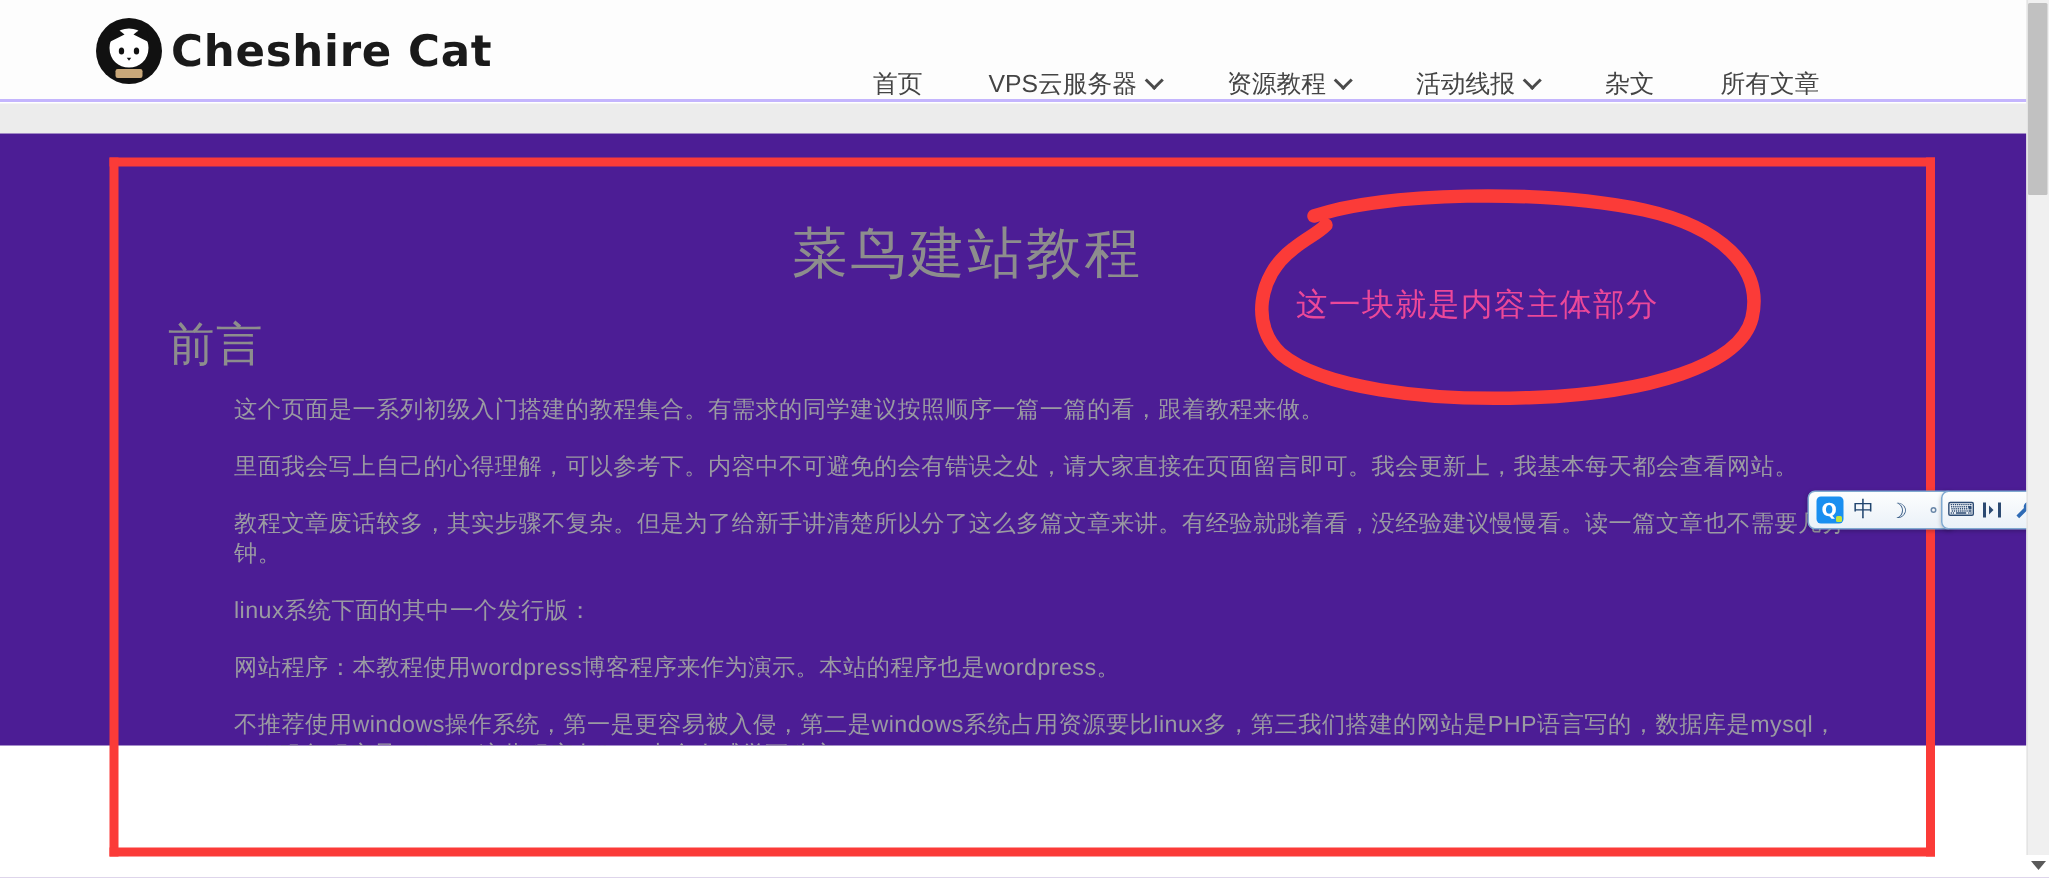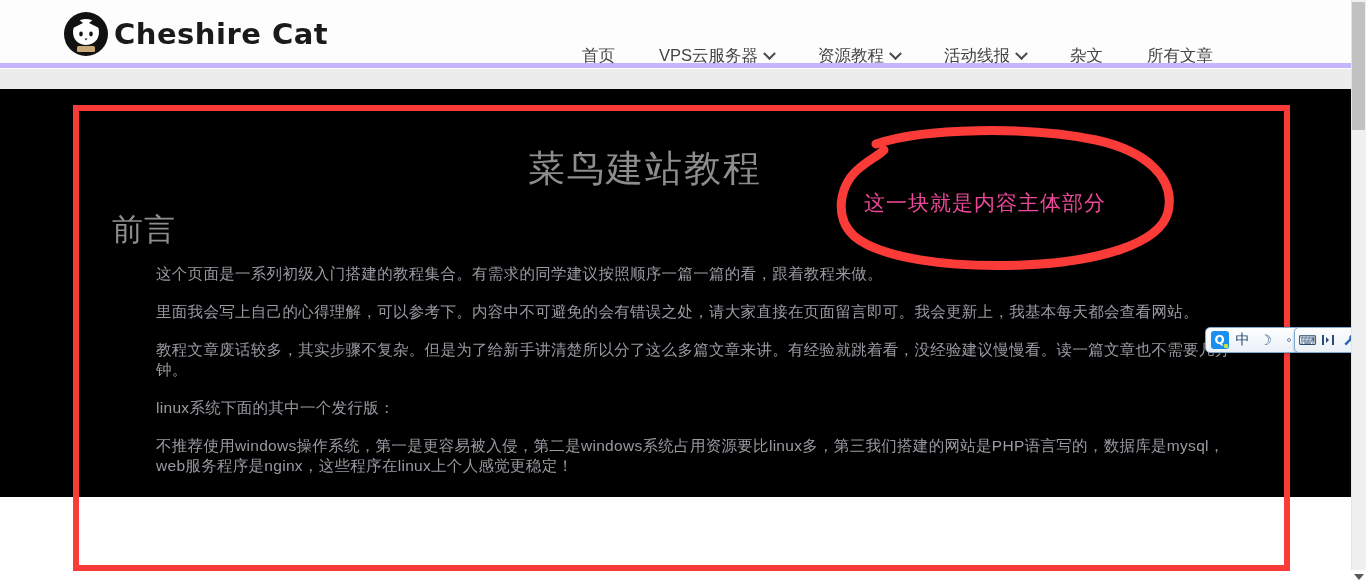--- a/index.html
+++ b/index.html
@@ -10,21 +10,21 @@
     font-family: "Liberation Sans", "DejaVu Sans", sans-serif;
   }
 
   #page { position: relative; width: 1366px; height: 585px; background: #ffffff; }
 
   
   .site-header {
     position: absolute; top: 0; left: 0;
     width: 1351px; height: 68px;
     background: #fdfdfd;
-    border-bottom: 5px solid #c4b5fd;
+    border-bottom: 2px solid #c4b5fd;
     display: flex; align-items: center;
   }
   .logo-wrap {
     position: absolute; left: 62px; top: 10px;
     display: flex; align-items: center; gap: 4px;
   }
   .cat-logo { width: 48px; height: 48px; display: block; }
   .logo-text {
     font-family: "DejaVu Sans", sans-serif;
     font-size: 29px; font-weight: 700; color: #1a1a1a;
@@ -50,21 +50,21 @@
 
   
   .grey-band {
     position: absolute; top: 69px; left: 0;
     width: 1351px; height: 20px; background: #ececec;
   }
 
   
   .content-area {
     position: absolute; top: 89px; left: 0;
-    width: 1351px; height: 408px; background: #000000;
+    width: 1351px; height: 408px; background: #4c1d95;
     overflow: hidden;
   }
 
   .article-title {
     position: absolute; top: 55px; left: 0; width: 1290px;
     text-align: center;
     font-size: 37px; color: #8d8d8d; font-weight: 400;
     letter-spacing: 2px;
   }
 
@@ -210,20 +210,21 @@
 
     <h1 class="article-title">菜鸟建站教程</h1>
 
     <h2 class="section-head">前言</h2>
 
     <div class="body-copy">
       <p>这个页面是一系列初级入门搭建的教程集合。有需求的同学建议按照顺序一篇一篇的看，跟着教程来做。</p>
       <p>里面我会写上自己的心得理解，可以参考下。内容中不可避免的会有错误之处，请大家直接在页面留言即可。我会更新上，我基本每天都会查看网站。</p>
       <p>教程文章废话较多，其实步骤不复杂。但是为了给新手讲清楚所以分了这么多篇文章来讲。有经验就跳着看，没经验建议慢慢看。读一篇文章也不需要几分钟。</p>
       <p>linux系统下面的其中一个发行版：</p>
+      <p>网站程序：本教程使用wordpress博客程序来作为演示。本站的程序也是wordpress。</p>
       <p>不推荐使用windows操作系统，第一是更容易被入侵，第二是windows系统占用资源要比linux多，第三我们搭建的网站是PHP语言写的，数据库是mysql，web服务程序是nginx，这些程序在linux上个人感觉更稳定！</p>
     </div>
   </div>
 
   <div class="red-box"></div>
   <div class="red-box-bottom"></div>
 
   <svg class="annotation-svg" viewBox="0 0 360 145">
     <path d="M48 18 C95 2, 200 0, 268 14 C318 25, 348 52, 340 86 C332 118, 270 136, 195 139
              C120 142, 52 132, 26 110 C6 92, 10 58, 34 40 C44 32, 50 30, 56 24" fill="none" stroke="#fb3b38" stroke-width="9" stroke-linecap="round" stroke-linejoin="round"></path>

